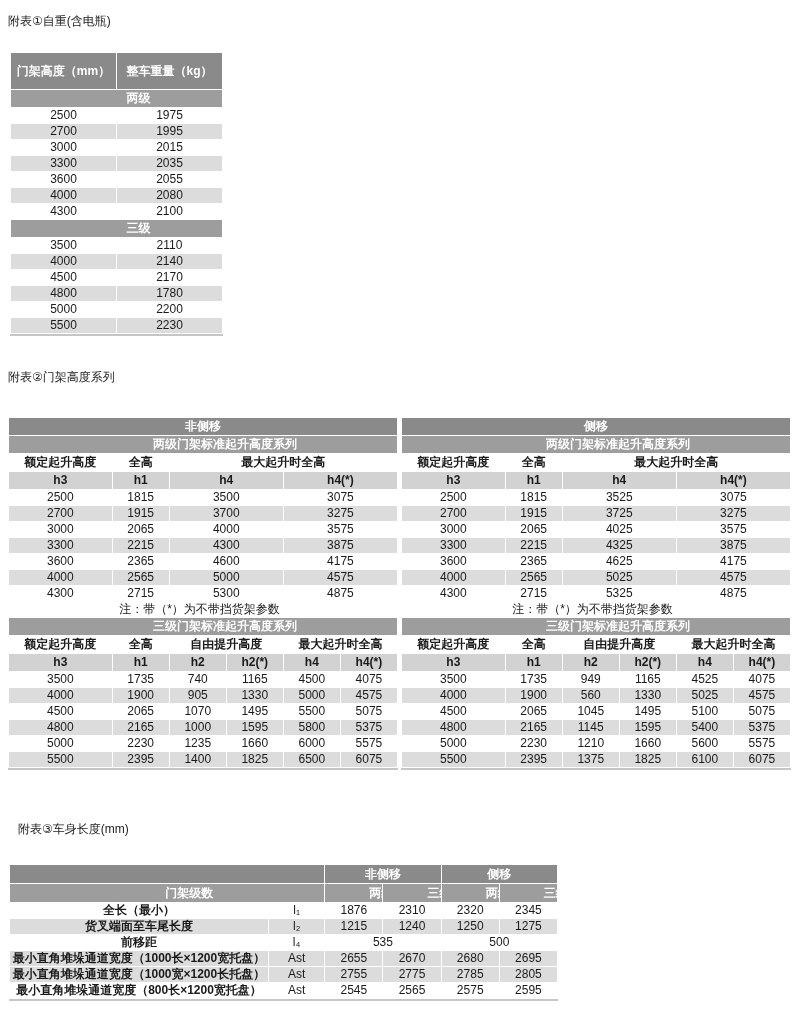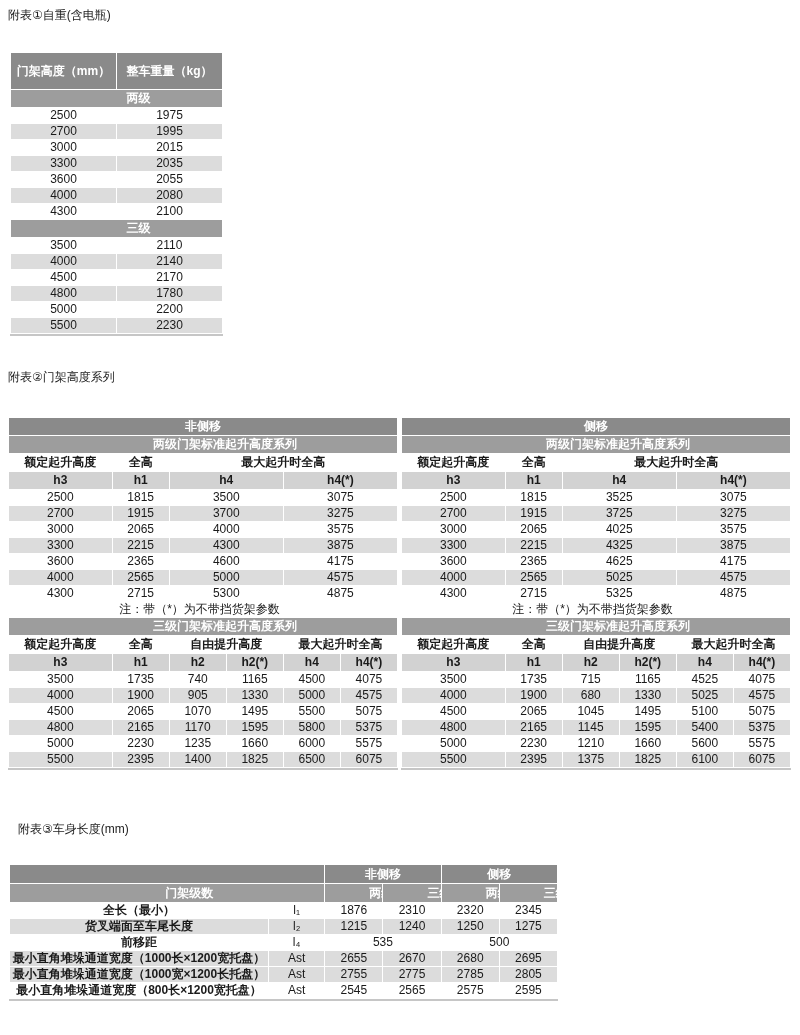--- a/index.html
+++ b/index.html
@@ -31,21 +31,21 @@
   #t2l{left:8px;top:417px;width:390px;}
   #t2r{left:401px;top:417px;width:390px;}
   #t3{left:9px;top:864px;width:549px;}
   col.ca{width:26.8%;} col.cb{width:14.64%;}
   col.la{width:47.6%;} col.sy{width:10.2%;} col.vv{width:10.55%;}
   col.half{width:50%;}
 </style>
 </head>
 <body>
 
-<div class="title" style="left:8px;top:7px;">附表①自重(含电瓶)</div>
+<div class="title" style="left:8px;top:13px;">附表①自重(含电瓶)</div>
 
 <table id="t1">
   <colgroup>
       <col class="half">
       <col class="half">
     </colgroup>
   <tbody>
       <tr class="dk b hd h1">
         <td>门架高度（mm）</td>
         <td>整车重量（kg）</td>
@@ -224,21 +224,21 @@
         <td>4500</td>
         <td>2065</td>
         <td>1070</td>
         <td>1495</td>
         <td>5500</td>
         <td>5075</td>
       </tr>
   <tr class="gr">
         <td>4800</td>
         <td>2165</td>
-        <td>1170</td>
+        <td>1000</td>
         <td>1595</td>
         <td>5800</td>
         <td>5375</td>
       </tr>
   <tr class="wh">
         <td>5000</td>
         <td>2230</td>
         <td>1235</td>
         <td>1660</td>
         <td>6000</td>
@@ -342,29 +342,29 @@
         <td>h3</td>
         <td>h1</td>
         <td>h2</td>
         <td>h2(*)</td>
         <td>h4</td>
         <td>h4(*)</td>
       </tr>
   <tr class="wh">
         <td>3500</td>
         <td>1735</td>
-        <td>715</td>
+        <td>949</td>
         <td>1165</td>
         <td>4525</td>
         <td>4075</td>
       </tr>
   <tr class="gr">
         <td>4000</td>
         <td>1900</td>
-        <td>680</td>
+        <td>560</td>
         <td>1330</td>
         <td>5025</td>
         <td>4575</td>
       </tr>
   <tr class="wh">
         <td>4500</td>
         <td>2065</td>
         <td>1045</td>
         <td>1495</td>
         <td>5100</td>

